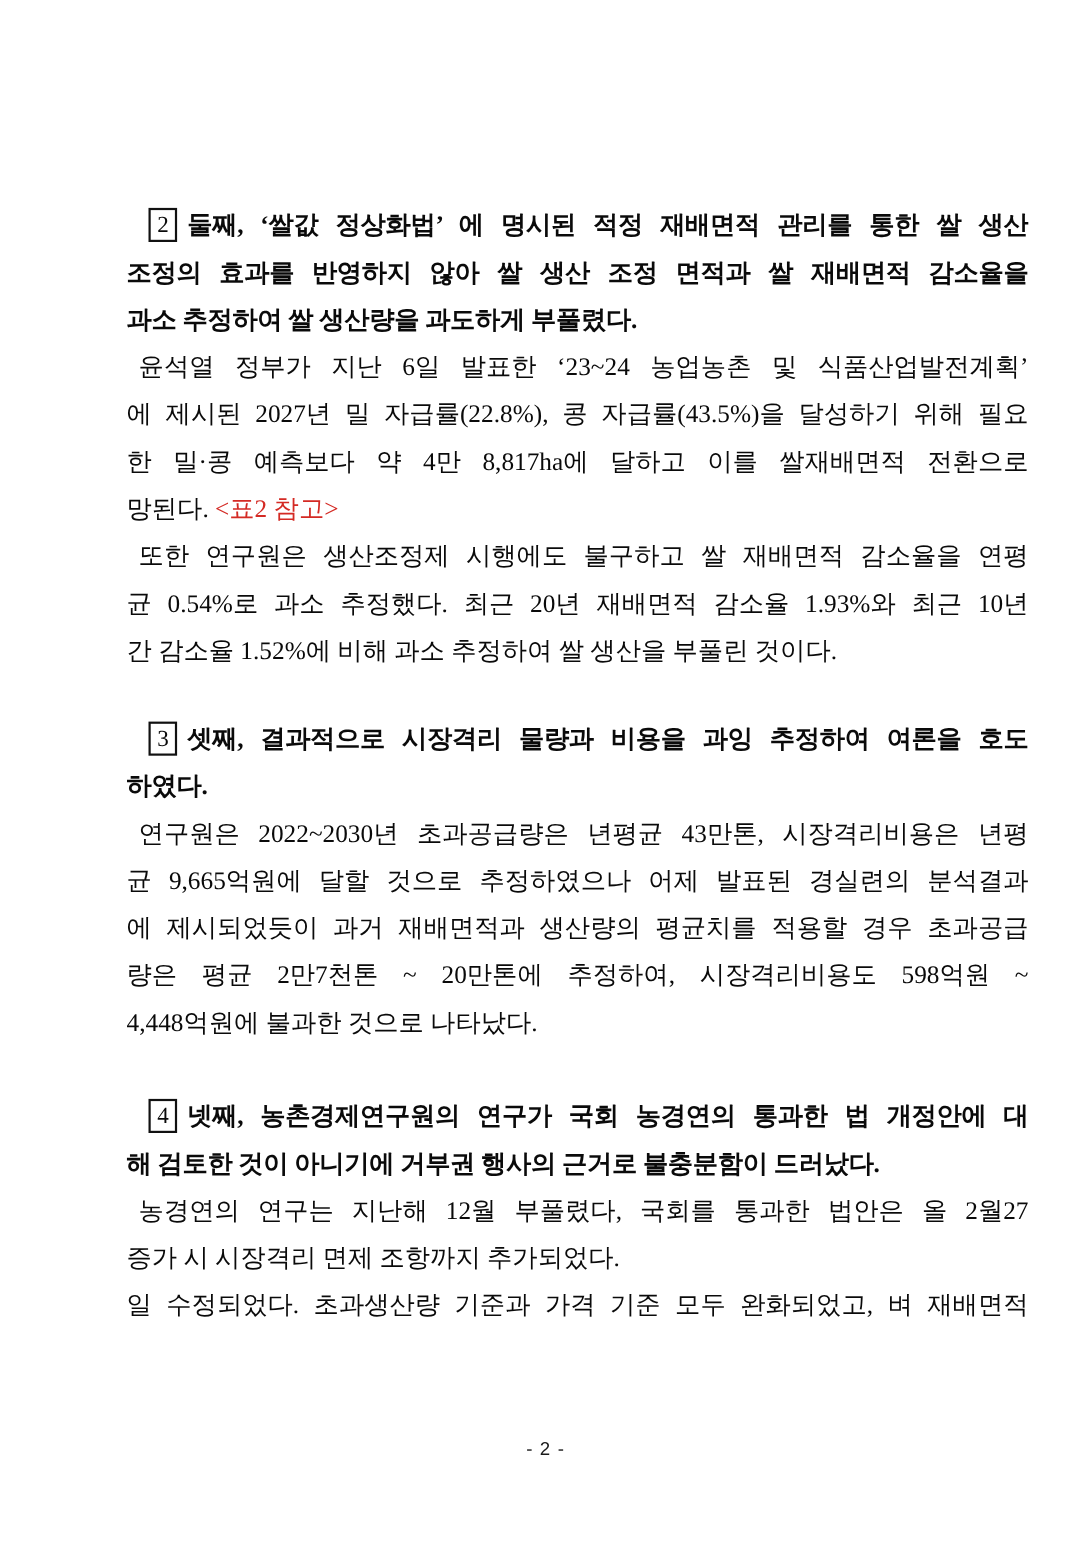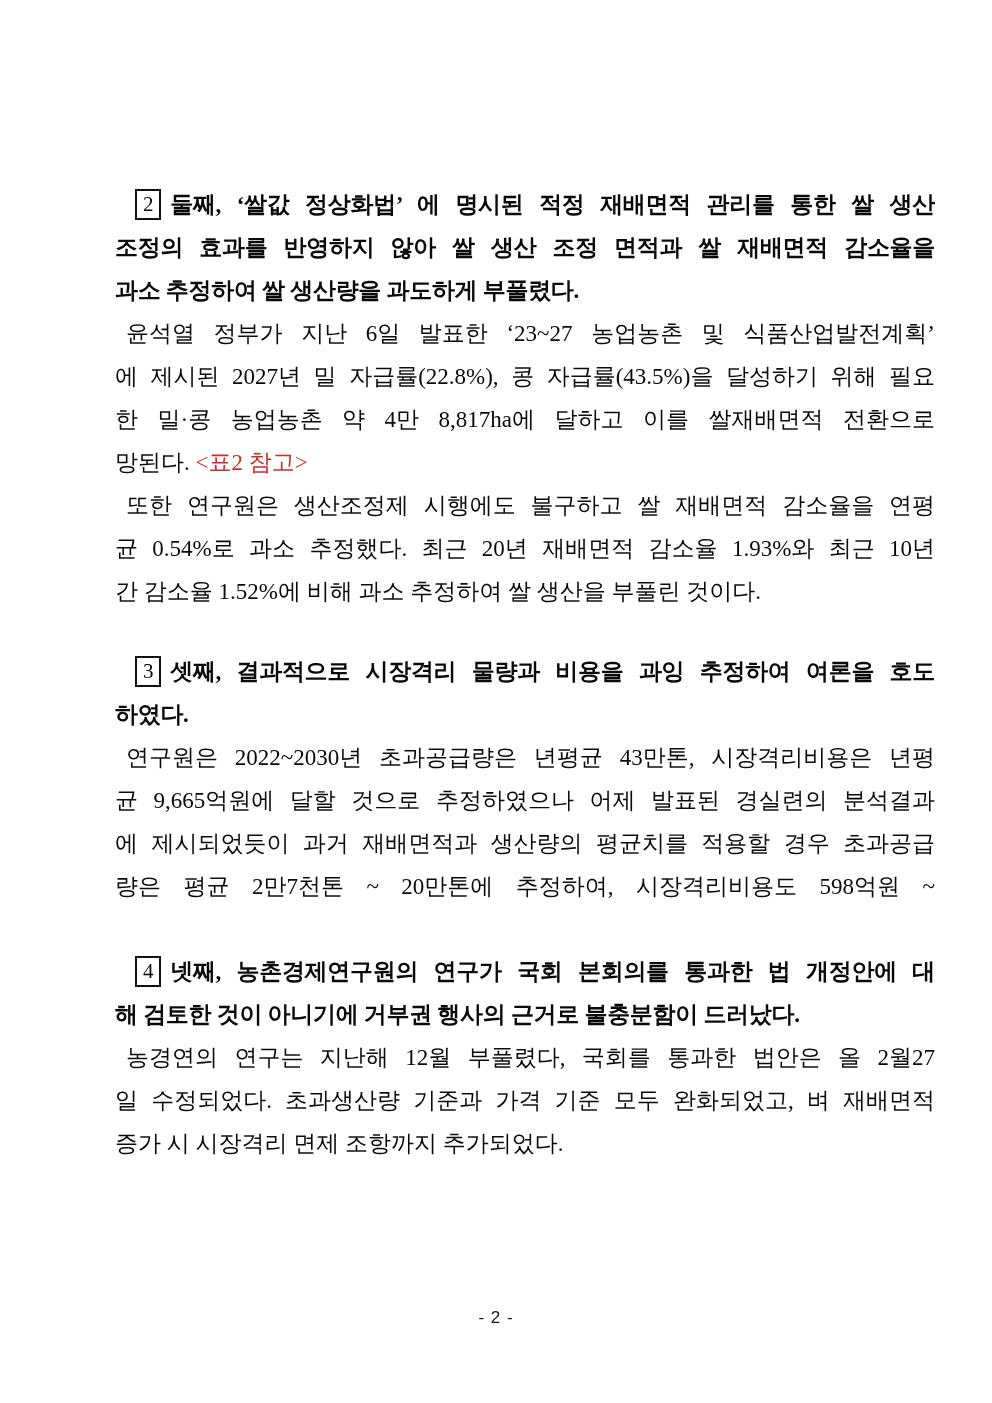--- a/index.html
+++ b/index.html
@@ -65,38 +65,39 @@
 </style>
 </head>
 <body style="color: rgb(10, 10, 10);">
 
 <div class="page">
   <div class="content">
       <div class="block" style="margin-top: 0px;">
         <div class="line heading mfirst"><span class="marker">2</span><span class="">둘째, ‘쌀값 정상화법’ 에 명시된 적정 재배면적 관리를 통한 쌀 생산</span></div>
         <div class="line heading"><span class="">조정의 효과를 반영하지 않아 쌀 생산 조정 면적과 쌀 재배면적 감소율을</span></div>
         <div class="line heading last"><span class="">과소 추정하여 쌀 생산량을 과도하게 부풀렸다.</span></div>
-        <div class="line body indent"><span class="">윤석열 정부가 지난 6일 발표한 ‘23~27 농업농촌 및 식품산업발전계획’</span></div>
+        <div class="line body indent"><span class="">윤석열 정부가 지난 6일 발표한 ‘23~24 농업농촌 및 식품산업발전계획’</span></div>
         <div class="line body"><span class="">에 제시된 2027년 밀 자급률(22.8%), 콩 자급률(43.5%)을 달성하기 위해 필요</span></div>
-        <div class="line body"><span class="">한 밀·콩 농업농촌 약 4만 8,817ha에 달하고 이를 쌀재배면적 전환으로</span></div>
+        <div class="line body"><span class="">한 밀·콩 예측보다 약 4만 8,817ha에 달하고 이를 쌀재배면적 전환으로</span></div>
         <div class="line body last"><span class="">망된다. </span><span class="red">&lt;표2 참고&gt;</span></div>
         <div class="line body indent"><span class="">또한 연구원은 생산조정제 시행에도 불구하고 쌀 재배면적 감소율을 연평</span></div>
         <div class="line body"><span class="">균 0.54%로 과소 추정했다. 최근 20년 재배면적 감소율 1.93%와 최근 10년</span></div>
         <div class="line body last"><span class="">간 감소율 1.52%에 비해 과소 추정하여 쌀 생산을 부풀린 것이다.</span></div>
       </div>
       <div class="block" style="margin-top: 37px;">
         <div class="line heading mfirst"><span class="marker">3</span><span class="">셋째, 결과적으로 시장격리 물량과 비용을 과잉 추정하여 여론을 호도</span></div>
         <div class="line heading last"><span class="">하였다.</span></div>
         <div class="line body indent"><span class="">연구원은 2022~2030년 초과공급량은 년평균 43만톤, 시장격리비용은 년평</span></div>
         <div class="line body"><span class="">균 9,665억원에 달할 것으로 추정하였으나 어제 발표된 경실련의 분석결과</span></div>
         <div class="line body"><span class="">에 제시되었듯이 과거 재배면적과 생산량의 평균치를 적용할 경우 초과공급</span></div>
         <div class="line body"><span class="">량은 평균 2만7천톤 ~ 20만톤에 추정하여, 시장격리비용도 598억원 ~</span></div>
+        <div class="line body last"><span class="">4,448억원에 불과한 것으로 나타났다.</span></div>
       </div>
       <div class="block" style="margin-top: 42px;">
-        <div class="line heading mfirst"><span class="marker">4</span><span class="">넷째, 농촌경제연구원의 연구가 국회 본회의를 통과한 법 개정안에 대</span></div>
+        <div class="line heading mfirst"><span class="marker">4</span><span class="">넷째, 농촌경제연구원의 연구가 국회 농경연의 통과한 법 개정안에 대</span></div>
         <div class="line heading last"><span class="">해 검토한 것이 아니기에 거부권 행사의 근거로 불충분함이 드러났다.</span></div>
         <div class="line body indent"><span class="">농경연의 연구는 지난해 12월 부풀렸다, 국회를 통과한 법안은 올 2월27</span></div>
+        <div class="line body last"><span class="">증가 시 시장격리 면제 조항까지 추가되었다.</span></div>
         <div class="line body"><span class="">일 수정되었다. 초과생산량 기준과 가격 기준 모두 완화되었고, 벼 재배면적</span></div>
-        <div class="line body last"><span class="">증가 시 시장격리 면제 조항까지 추가되었다.</span></div>
       </div>
     </div>
   <div class="footer">- 2 -</div>
 </div>
 
 </body></html>

